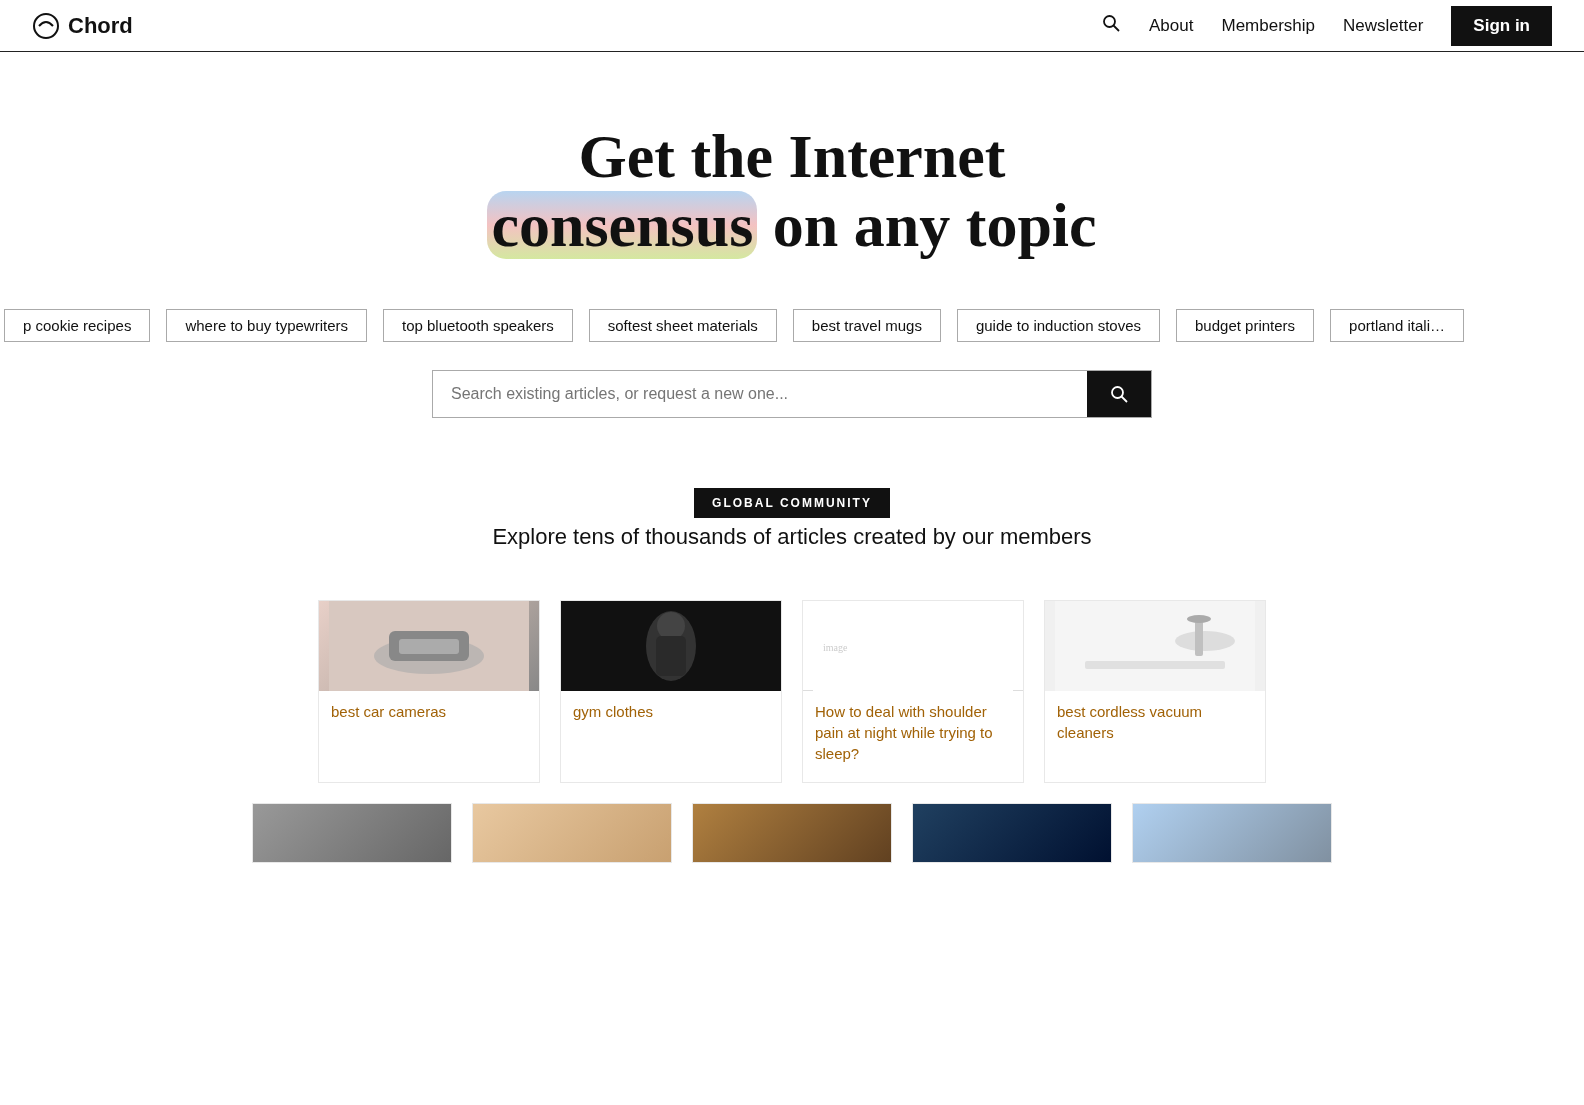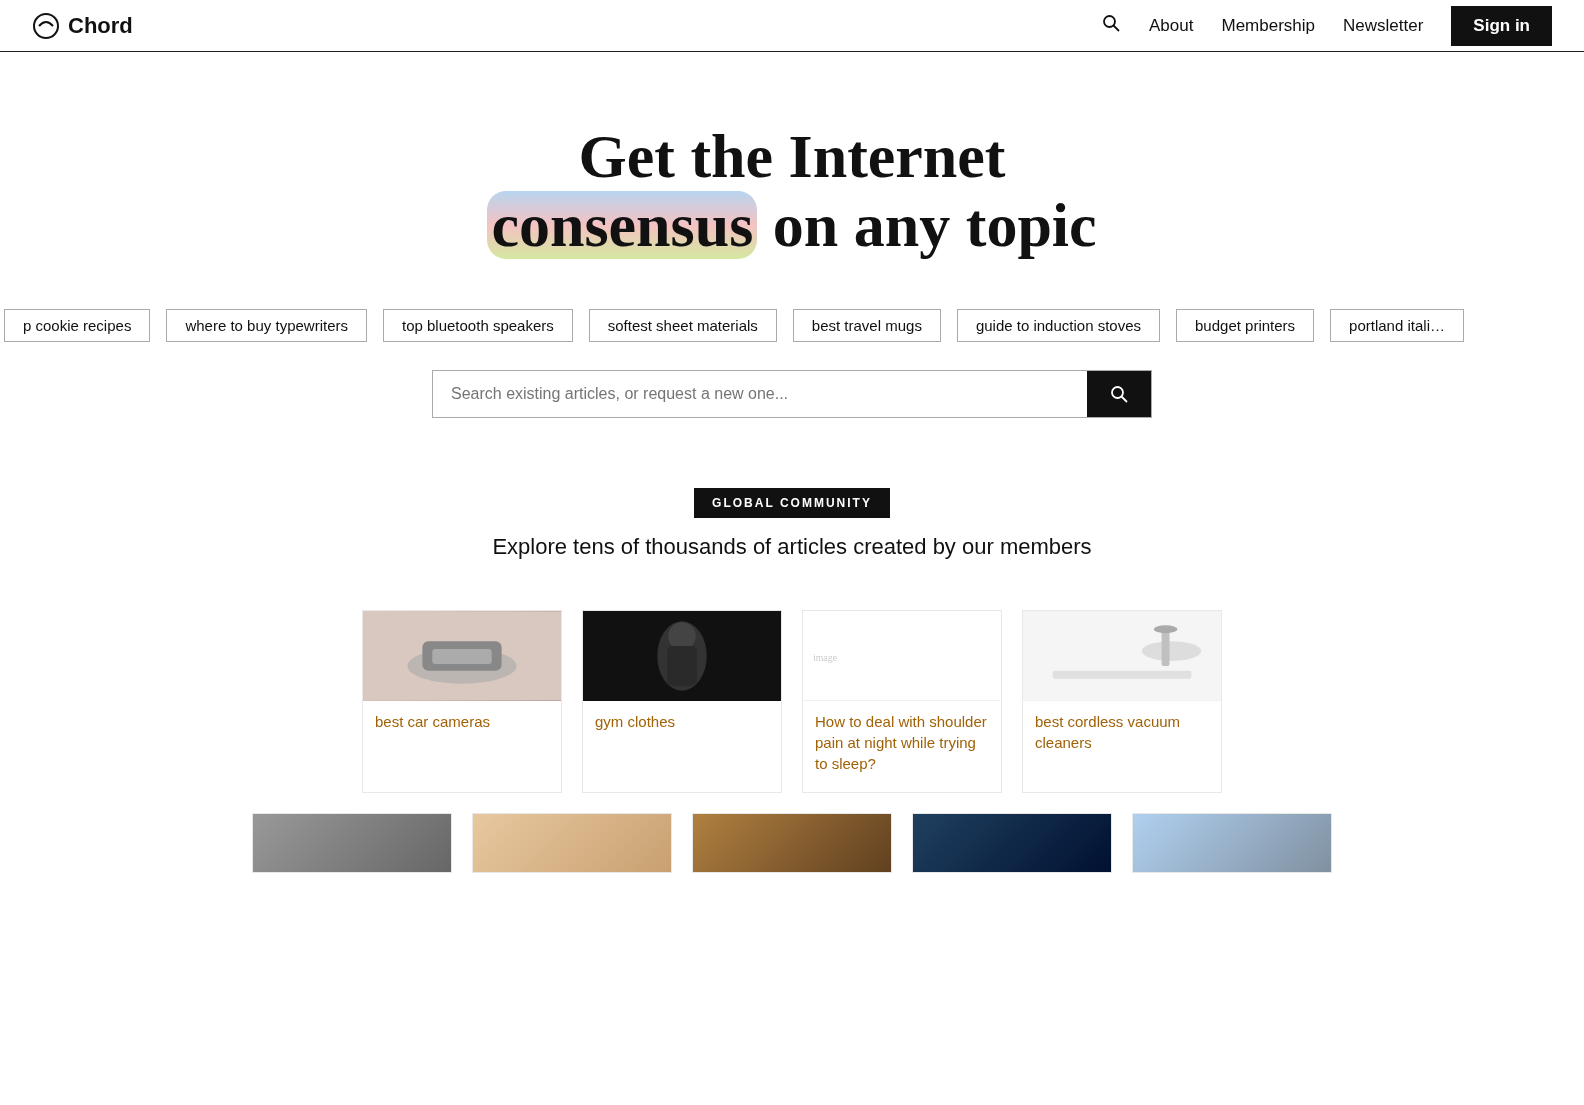--- a/index.html
+++ b/index.html
@@ -132,37 +132,37 @@
     }
     .community-badge {
       display: inline-block;
       background: #111;
       color: #fff;
       font-size: 12px;
       font-family: Arial, sans-serif;
       font-weight: 700;
       letter-spacing: 2px;
       padding: 8px 18px;
-      margin-bottom: 16px;
+      margin-bottom: 6px;
     }
     .community-subtitle {
       font-size: 22px;
       font-family: Arial, sans-serif;
       color: #111;
     }
 
     
     .article-grid {
       display: flex;
       gap: 0;
       padding: 0 30px;
       justify-content: center;
     }
     .article-card {
-      width: 200px;
+      width: 222px;
       margin: 10px;
       cursor: pointer;
       border: 1px solid #e8e8e8;
       padding-bottom: 14px;
     }
     .article-title {
       font-size: 15px;
       font-family: Arial, sans-serif;
       color: #a16207;
       padding: 10px 12px 4px;

